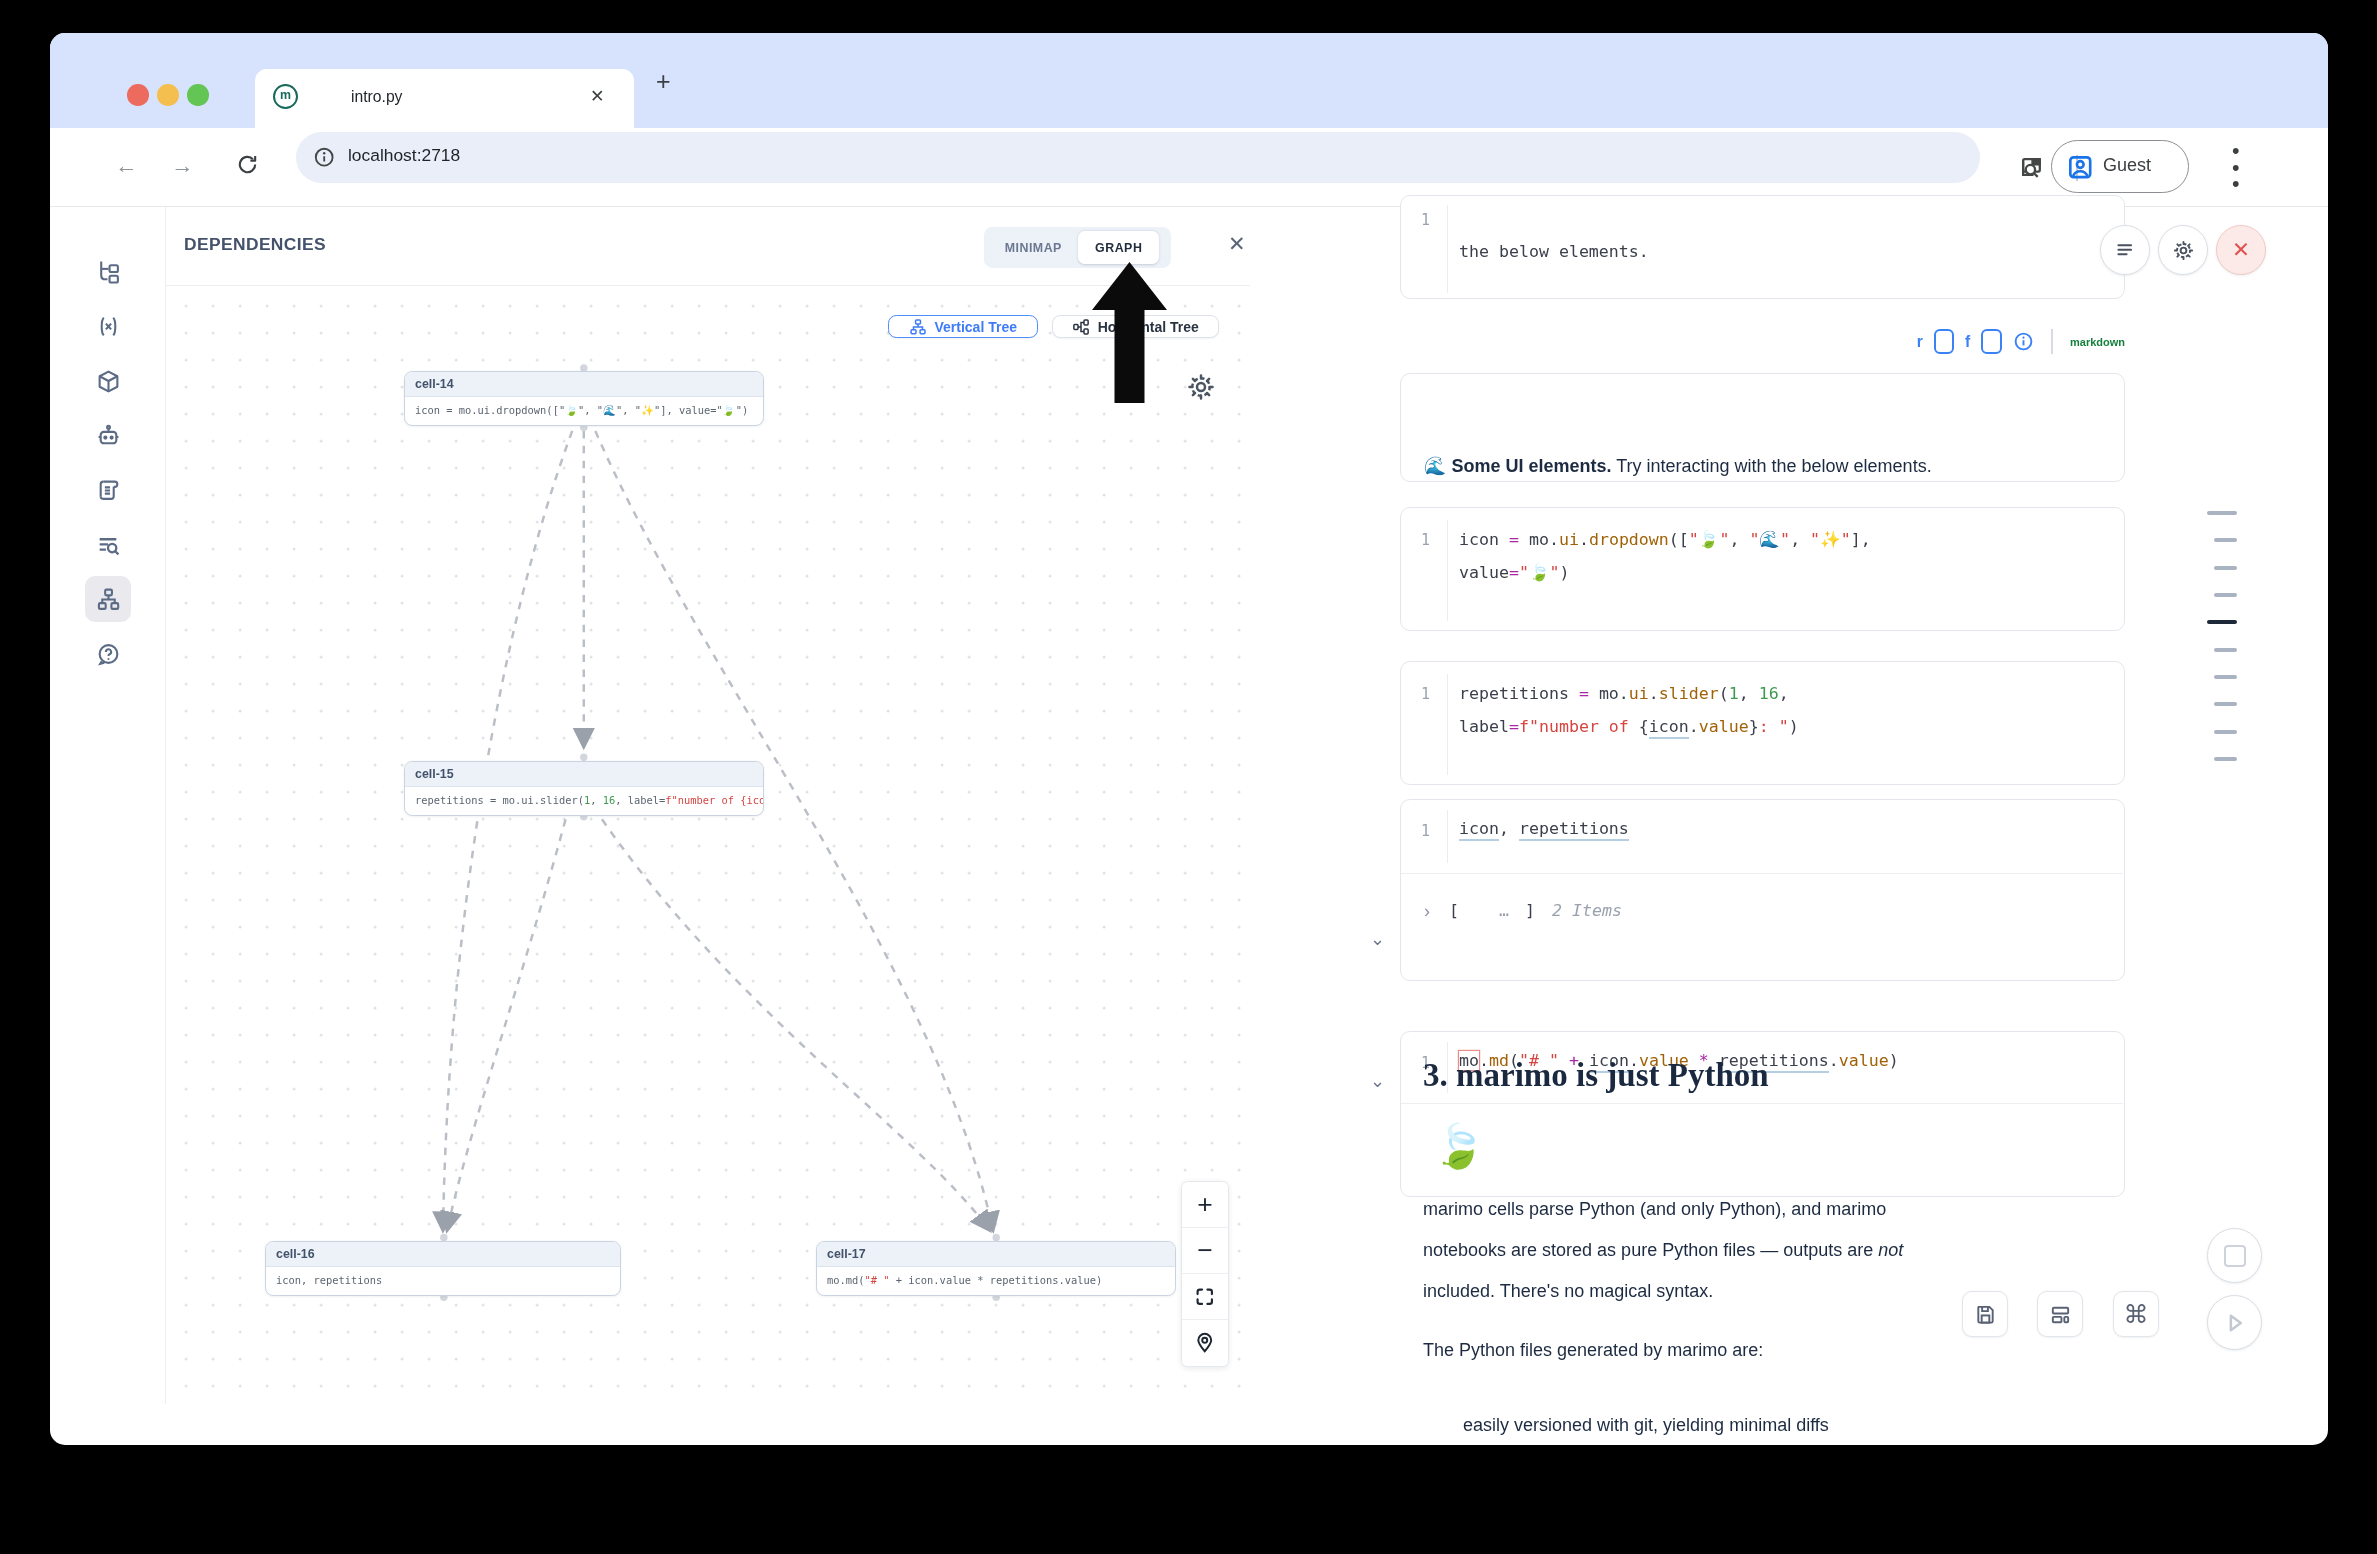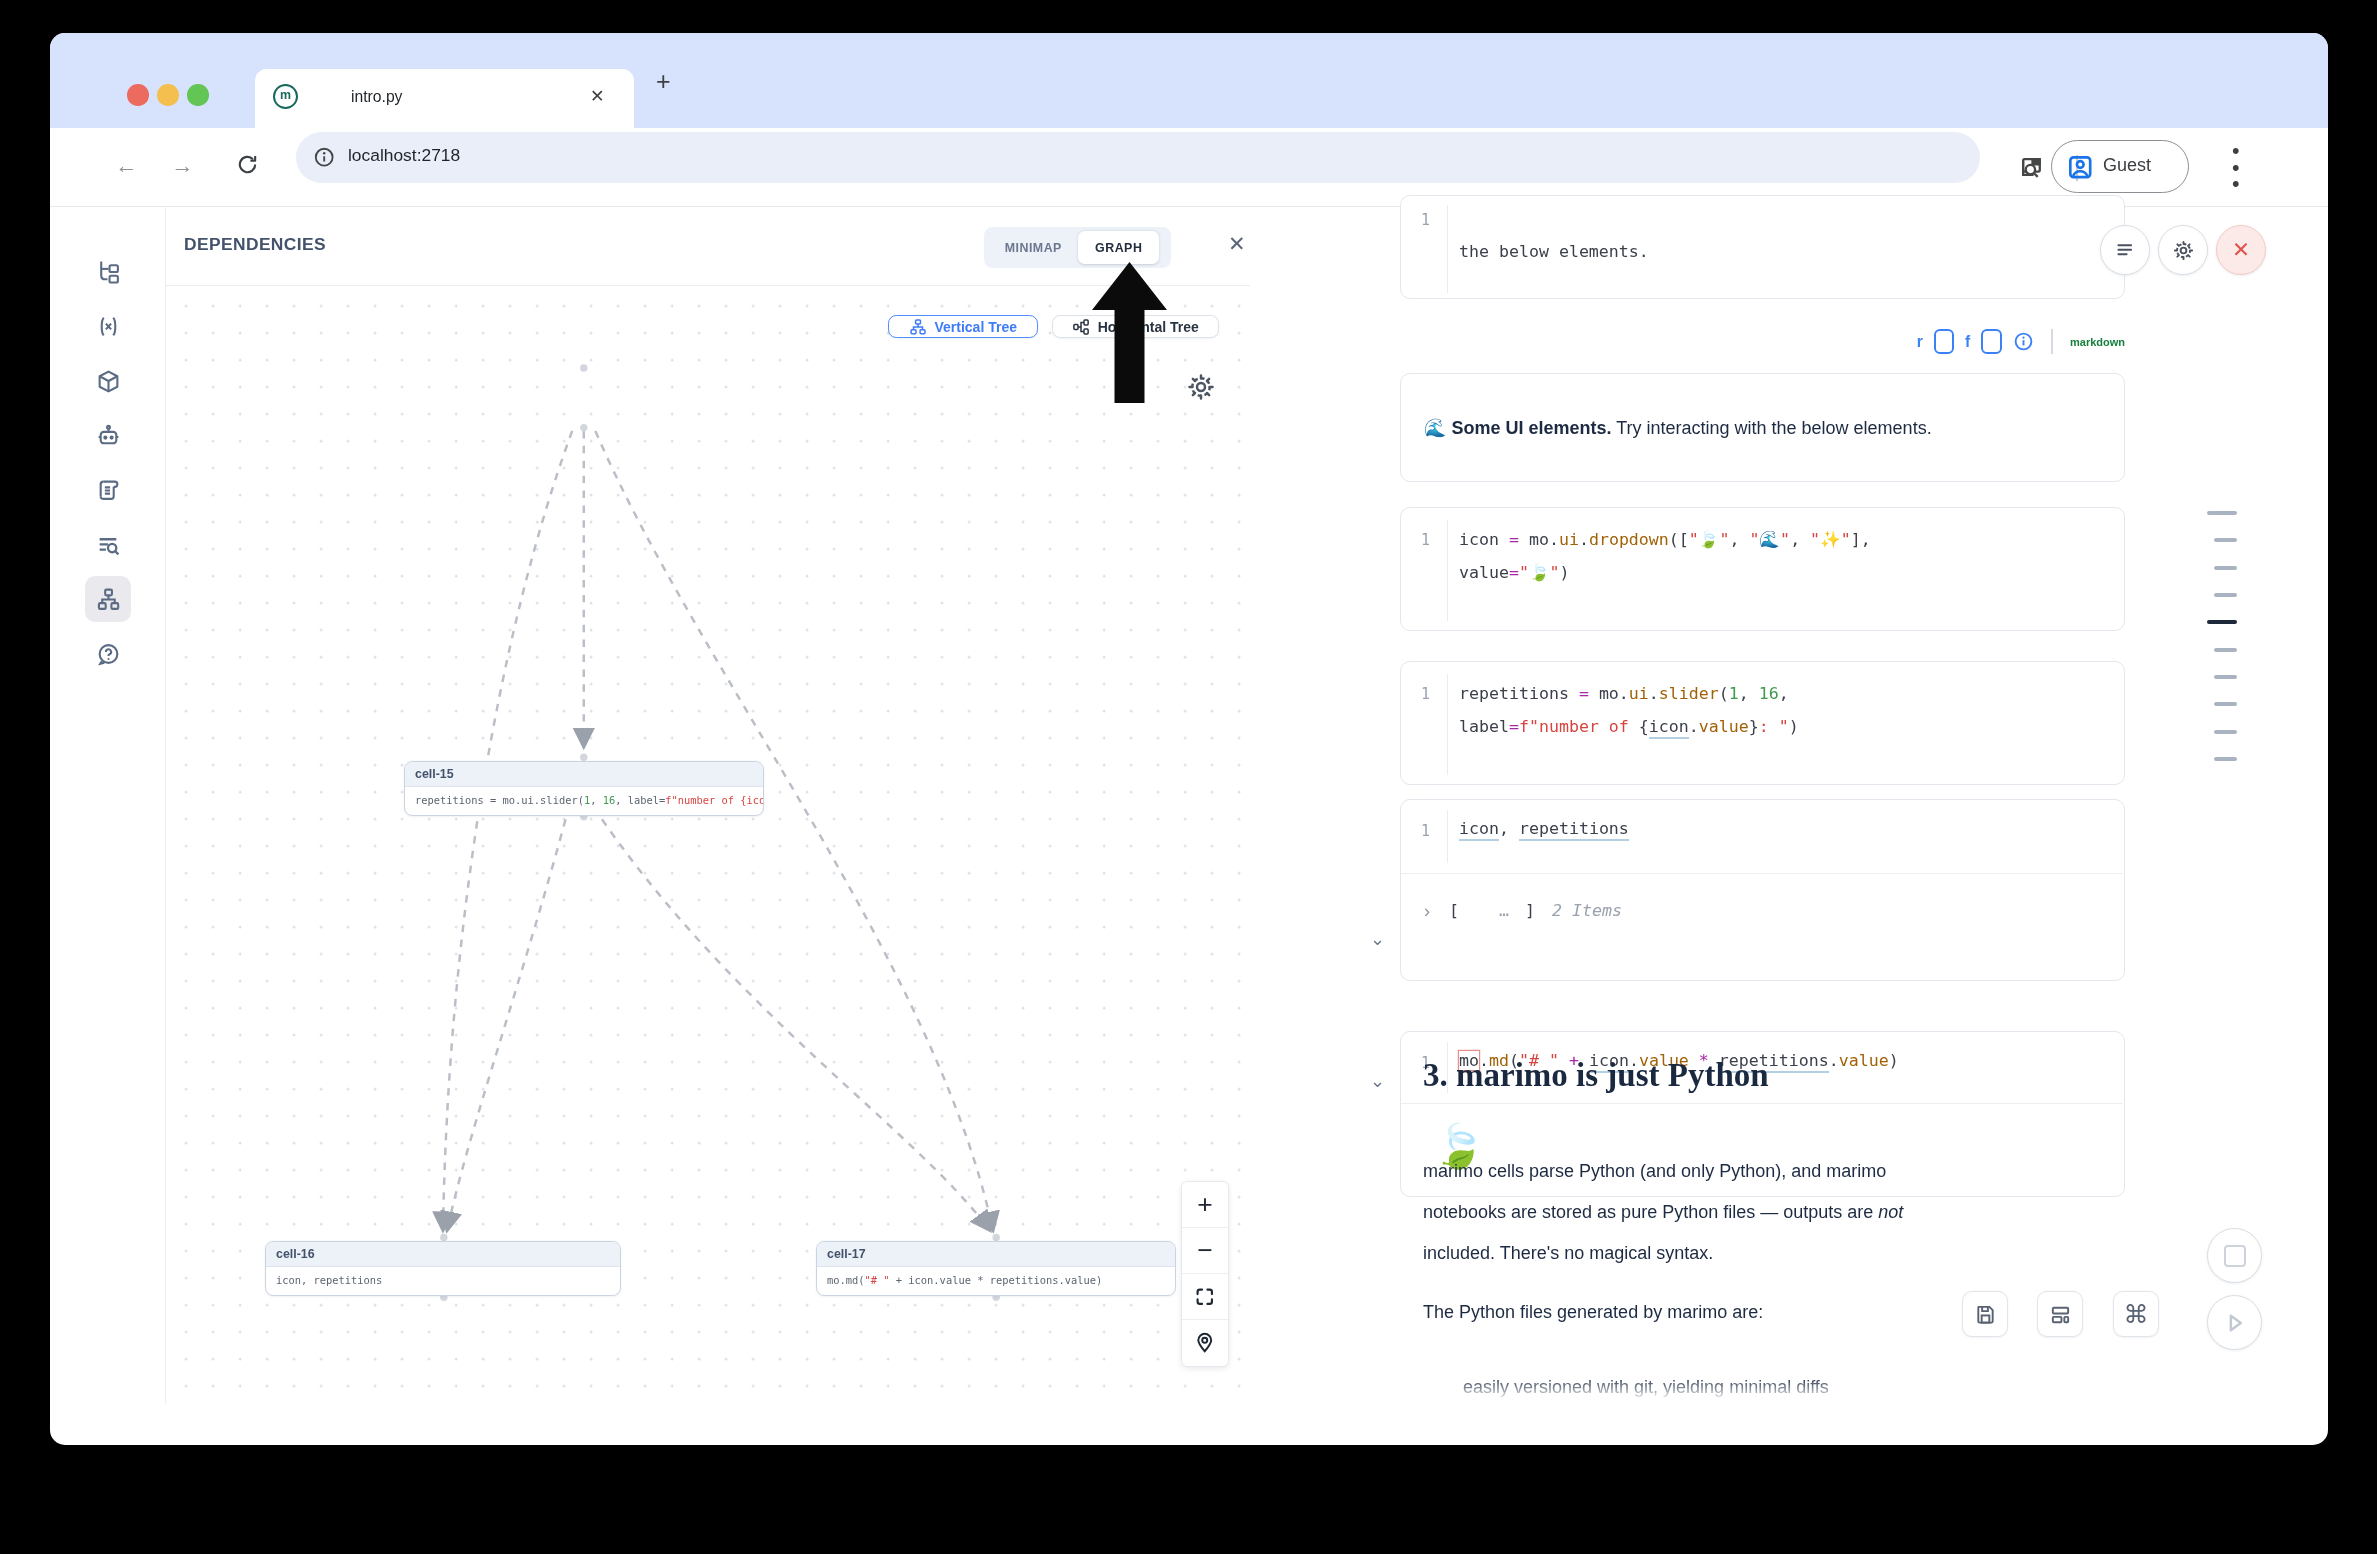--- a/index.html
+++ b/index.html
@@ -54,21 +54,21 @@
   
   .cellbox{border:1.2px solid #e3e7ed;border-radius:10px;background:#fff;box-sizing:border-box;}
   .gutter{font-family:"DejaVu Sans Mono",monospace;font-size:15px;color:#9aa3af;}
   .gutline{border-left:1.2px solid #e9ecf0;}
   .code-line{font-family:"DejaVu Sans Mono",monospace;font-size:16.6px;line-height:33px;white-space:pre;}
   .tk-p{color:#3a3f4b;} .tk-o{color:#a626a4;} .tk-a{color:#a16207;} .tk-n{color:#3f9a50;}
   .tk-s{color:#d64540;} .tk-g{color:#5b6571;}
   .tk-u{color:#3a3f4b;border-bottom:2.5px solid #b5cfe2;padding-bottom:0.8px;}
   .tk-b{color:#3a3f4b;box-shadow:0 0 0 1.2px #ea8d86;}
   .divline{border-top:1.2px solid #eceef2;}
-  .prose{color:#1d2b42;font-size:18px;}
+  .prose{color:#1d2b42;font-size:18px;margin-top:38px;}
   .roundbtn{border-radius:50%;background:#fff;border:1.2px solid #dadee4;box-sizing:border-box;display:flex;align-items:center;justify-content:center;box-shadow:0 0.8px 2.5px rgba(40,60,90,.10);}
   .sqbtn{width:46px;height:46px;border:1.2px solid #e2e5ea;border-radius:10px;background:#fff;box-sizing:border-box;display:flex;align-items:center;justify-content:center;color:#596273;box-shadow:0 0.8px 1.7px rgba(40,60,90,.07);}
   .mm-bar{position:absolute;right:0;height:4.1px;border-radius:2.5px;background:#a9b3c1;}
   .mm-long{width:30px;} .mm-short{width:23px;} .mm-dark{width:30px;background:#1d2939;}
   .chev{color:#67748a;font-size:18px;}
   svg{display:block;}
 </style>
 </head>
 <body>
 
@@ -256,20 +256,24 @@
         <div class="abs" style="left:1020px;top:86px;">
           <svg width="30" height="30" viewBox="0 0 24 24" fill="none" stroke="#4b5563" stroke-width="2">
               <circle cx="12" cy="12" r="3.2"></circle>
               <circle cx="12" cy="12" r="7" stroke-dasharray="2.6 2.9"></circle>
               <g stroke-linecap="round">
                 <path d="M12 2.8v2.4M12 18.8v2.4M2.8 12h2.4M18.8 12h2.4M5.5 5.5l1.7 1.7M16.8 16.8l1.7 1.7M18.5 5.5l-1.7 1.7M7.2 16.8l-1.7 1.7"></path>
               </g>
             </svg>
         </div>
 
+        <div class="abs gnode" style="left:238px;top:85px;width:360px;height:55px;">
+          <div class="gnode-h">cell-14</div>
+          <div class="gnode-c"><span class="tk-g">icon = mo.ui.dropdown(["🍃", "🌊", "✨"], value="🍃")</span></div>
+        </div>
         <div class="abs gnode" style="left:238px;top:475px;width:360px;height:55px;">
           <div class="gnode-h">cell-15</div>
           <div class="gnode-c"><span class="tk-g">repetitions = mo.ui.slider(</span><span class="tk-n">1</span><span class="tk-g">, </span><span class="tk-n">16</span><span class="tk-g">, label=</span><span class="tk-s">f"number of {icon.val</span></div>
         </div>
         <div class="abs gnode" style="left:99px;top:955px;width:356px;height:55px;">
           <div class="gnode-h">cell-16</div>
           <div class="gnode-c"><span class="tk-g">icon, repetitions</span></div>
         </div>
         <div class="abs gnode" style="left:650px;top:955px;width:360px;height:55px;">
           <div class="gnode-h">cell-17</div>

